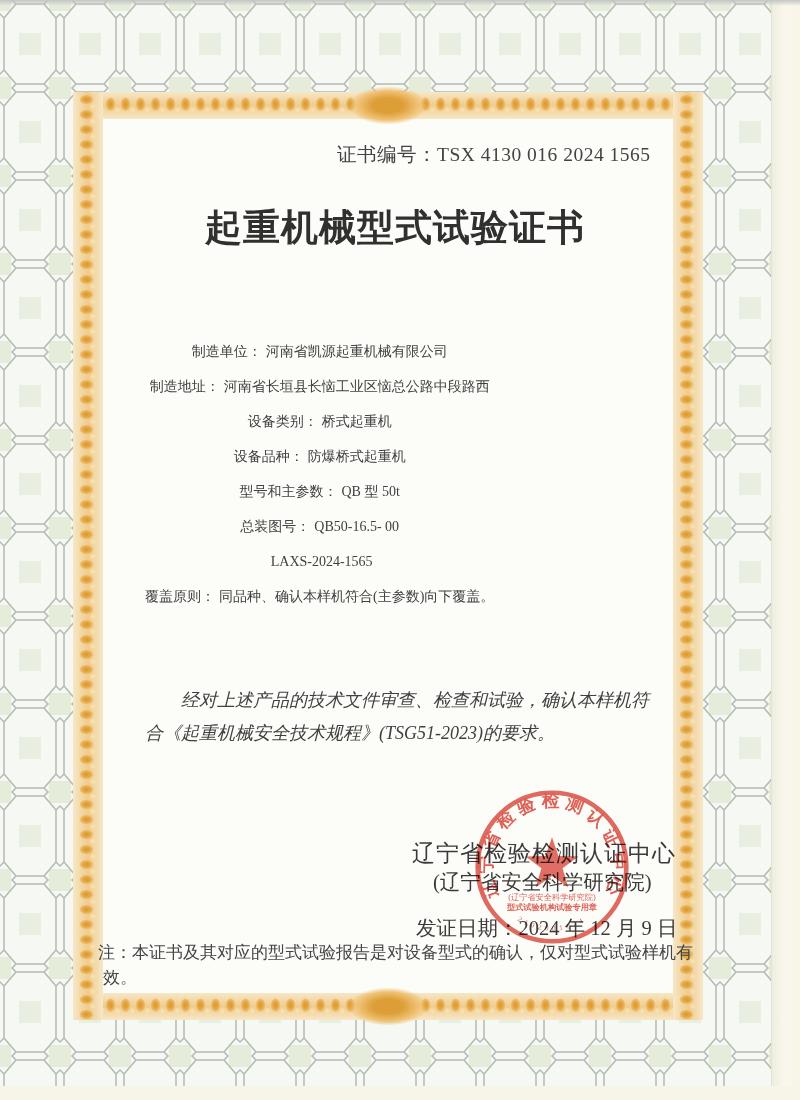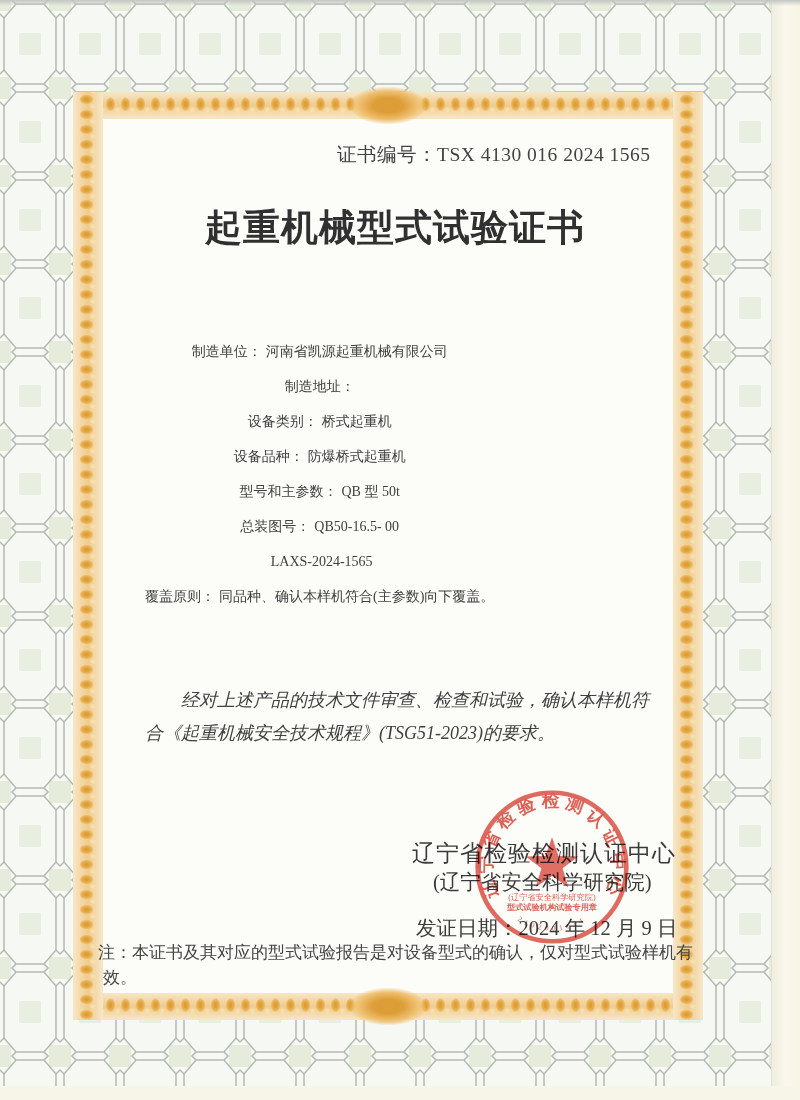--- a/index.html
+++ b/index.html
@@ -89,20 +89,21 @@
 
   <div class="txt doc-title">起重机械型式试验证书</div>
 
   <div class="fields">
     <div class="frow">
         <span class="lbl">制造单位：</span>
         <span class="val">河南省凯源起重机械有限公司</span>
       </div>
     <div class="frow">
         <span class="lbl">制造地址：</span>
+        <span class="val">河南省长垣县长恼工业区恼总公路中段路西</span>
       </div>
     <div class="frow">
         <span class="lbl">设备类别：</span>
         <span class="val">桥式起重机</span>
       </div>
     <div class="frow">
         <span class="lbl">设备品种：</span>
         <span class="val">防爆桥式起重机</span>
       </div>
     <div class="frow">

